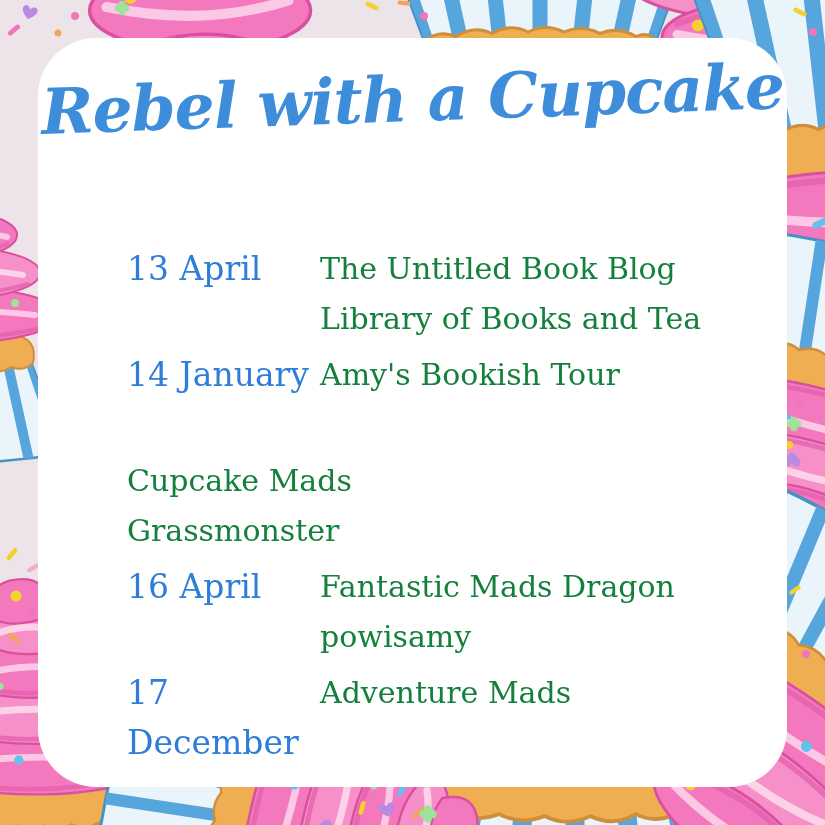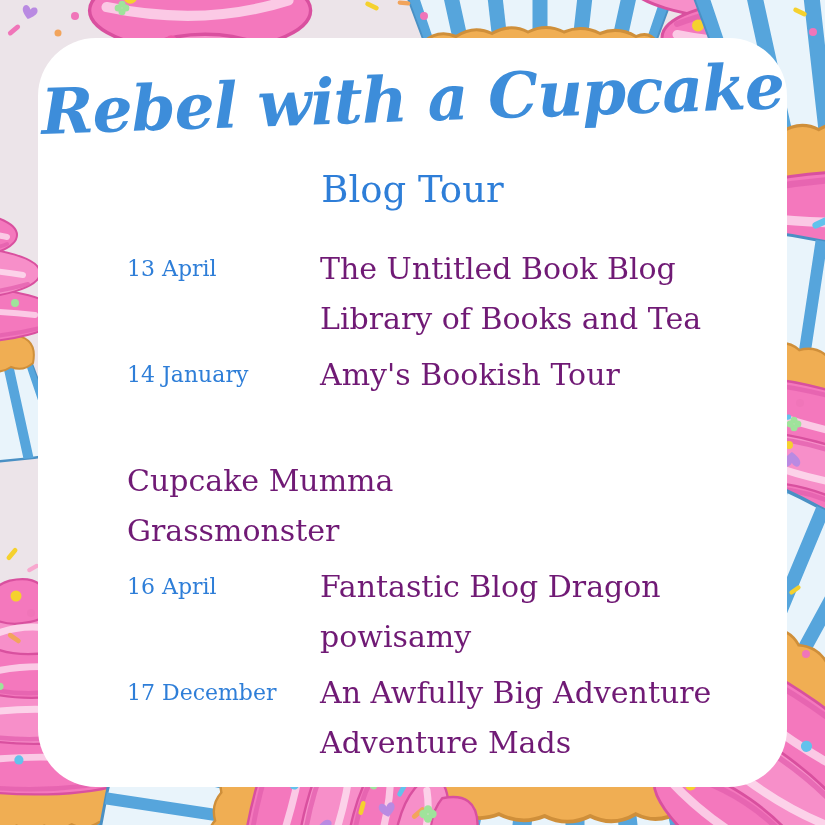--- a/index.html
+++ b/index.html
@@ -46,29 +46,29 @@
     position:absolute;
     top:206px;left:89px;right:30px;
   }
   .row{
     display:flex;
     align-items:flex-start;
     height:106px;
   }
   .date{
     width:193px;
-    font-size:22px;
+    font-size:33px;
     line-height:50px;
     color:#2e7ed8;
     flex-shrink:0;
   }
   .blogs{
     font-size:30px;
     line-height:50px;
-    color:#701a75;
+    color:#15803d;
   }
 </style>
 </head>
 <body>
 
 <div class="poster">
 
   <svg class="bg-svg" width="825" height="825" viewBox="0 0 825 825" xmlns="http://www.w3.org/2000/svg">
     <defs>
       <path id="heart" d="M5,9 C1.5,6.5 0,4.5 0,2.8 C0,0.8 1.6,-0.3 3.2,0.6 C4.2,1.1 4.8,2 5,2.6 C5.2,2 5.8,1.1 6.8,0.6 C8.4,-0.3 10,0.8 10,2.8 C10,4.5 8.5,6.5 5,9 Z"></path>
@@ -181,51 +181,49 @@
       <use href="#rod" fill="#f5d12e" transform="translate(362,808) rotate(-75) scale(0.9)"></use>
       <use href="#heart" fill="#b98ae2" transform="translate(378,804) scale(1.6) rotate(-10)"></use>
       <use href="#rod" fill="#62c2ec" transform="translate(402,790) rotate(-60) scale(0.9)"></use>
       <circle cx="417" cy="777" r="4" fill="#f075b9"></circle>
       <use href="#clover" fill="#9fe39b" transform="translate(428,814) scale(1.3)"></use>
     </g>
   </svg>
 
   <div class="card">
     <h1 class="title">Rebel with a Cupcake</h1>
-    <h2 class="subtitle">Blog Tour</h2>
 
     <div class="schedule">
       <div class="row">
         <div class="date">13 April</div>
         <div class="blogs">
           <div>The Untitled Book Blog</div>
           <div>Library of Books and Tea</div>
         </div>
       </div>
       <div class="row">
         <div class="date">14 January</div>
         <div class="blogs">
           <div>Amy's Bookish Tour</div>
         </div>
       </div>
       <div class="row">
         <div class="blogs">
-          <div>Cupcake Mumma</div>
+          <div>Cupcake Mads</div>
           <div>Grassmonster</div>
         </div>
       </div>
       <div class="row">
         <div class="date">16 April</div>
         <div class="blogs">
-          <div>Fantastic Blog Dragon</div>
+          <div>Fantastic Mads Dragon</div>
           <div>powisamy</div>
         </div>
       </div>
       <div class="row">
         <div class="date">17 December</div>
         <div class="blogs">
-          <div>An Awfully Big Adventure</div>
           <div>Adventure Mads</div>
         </div>
       </div>
     </div>
   </div>
 </div>
 
 </body></html>

